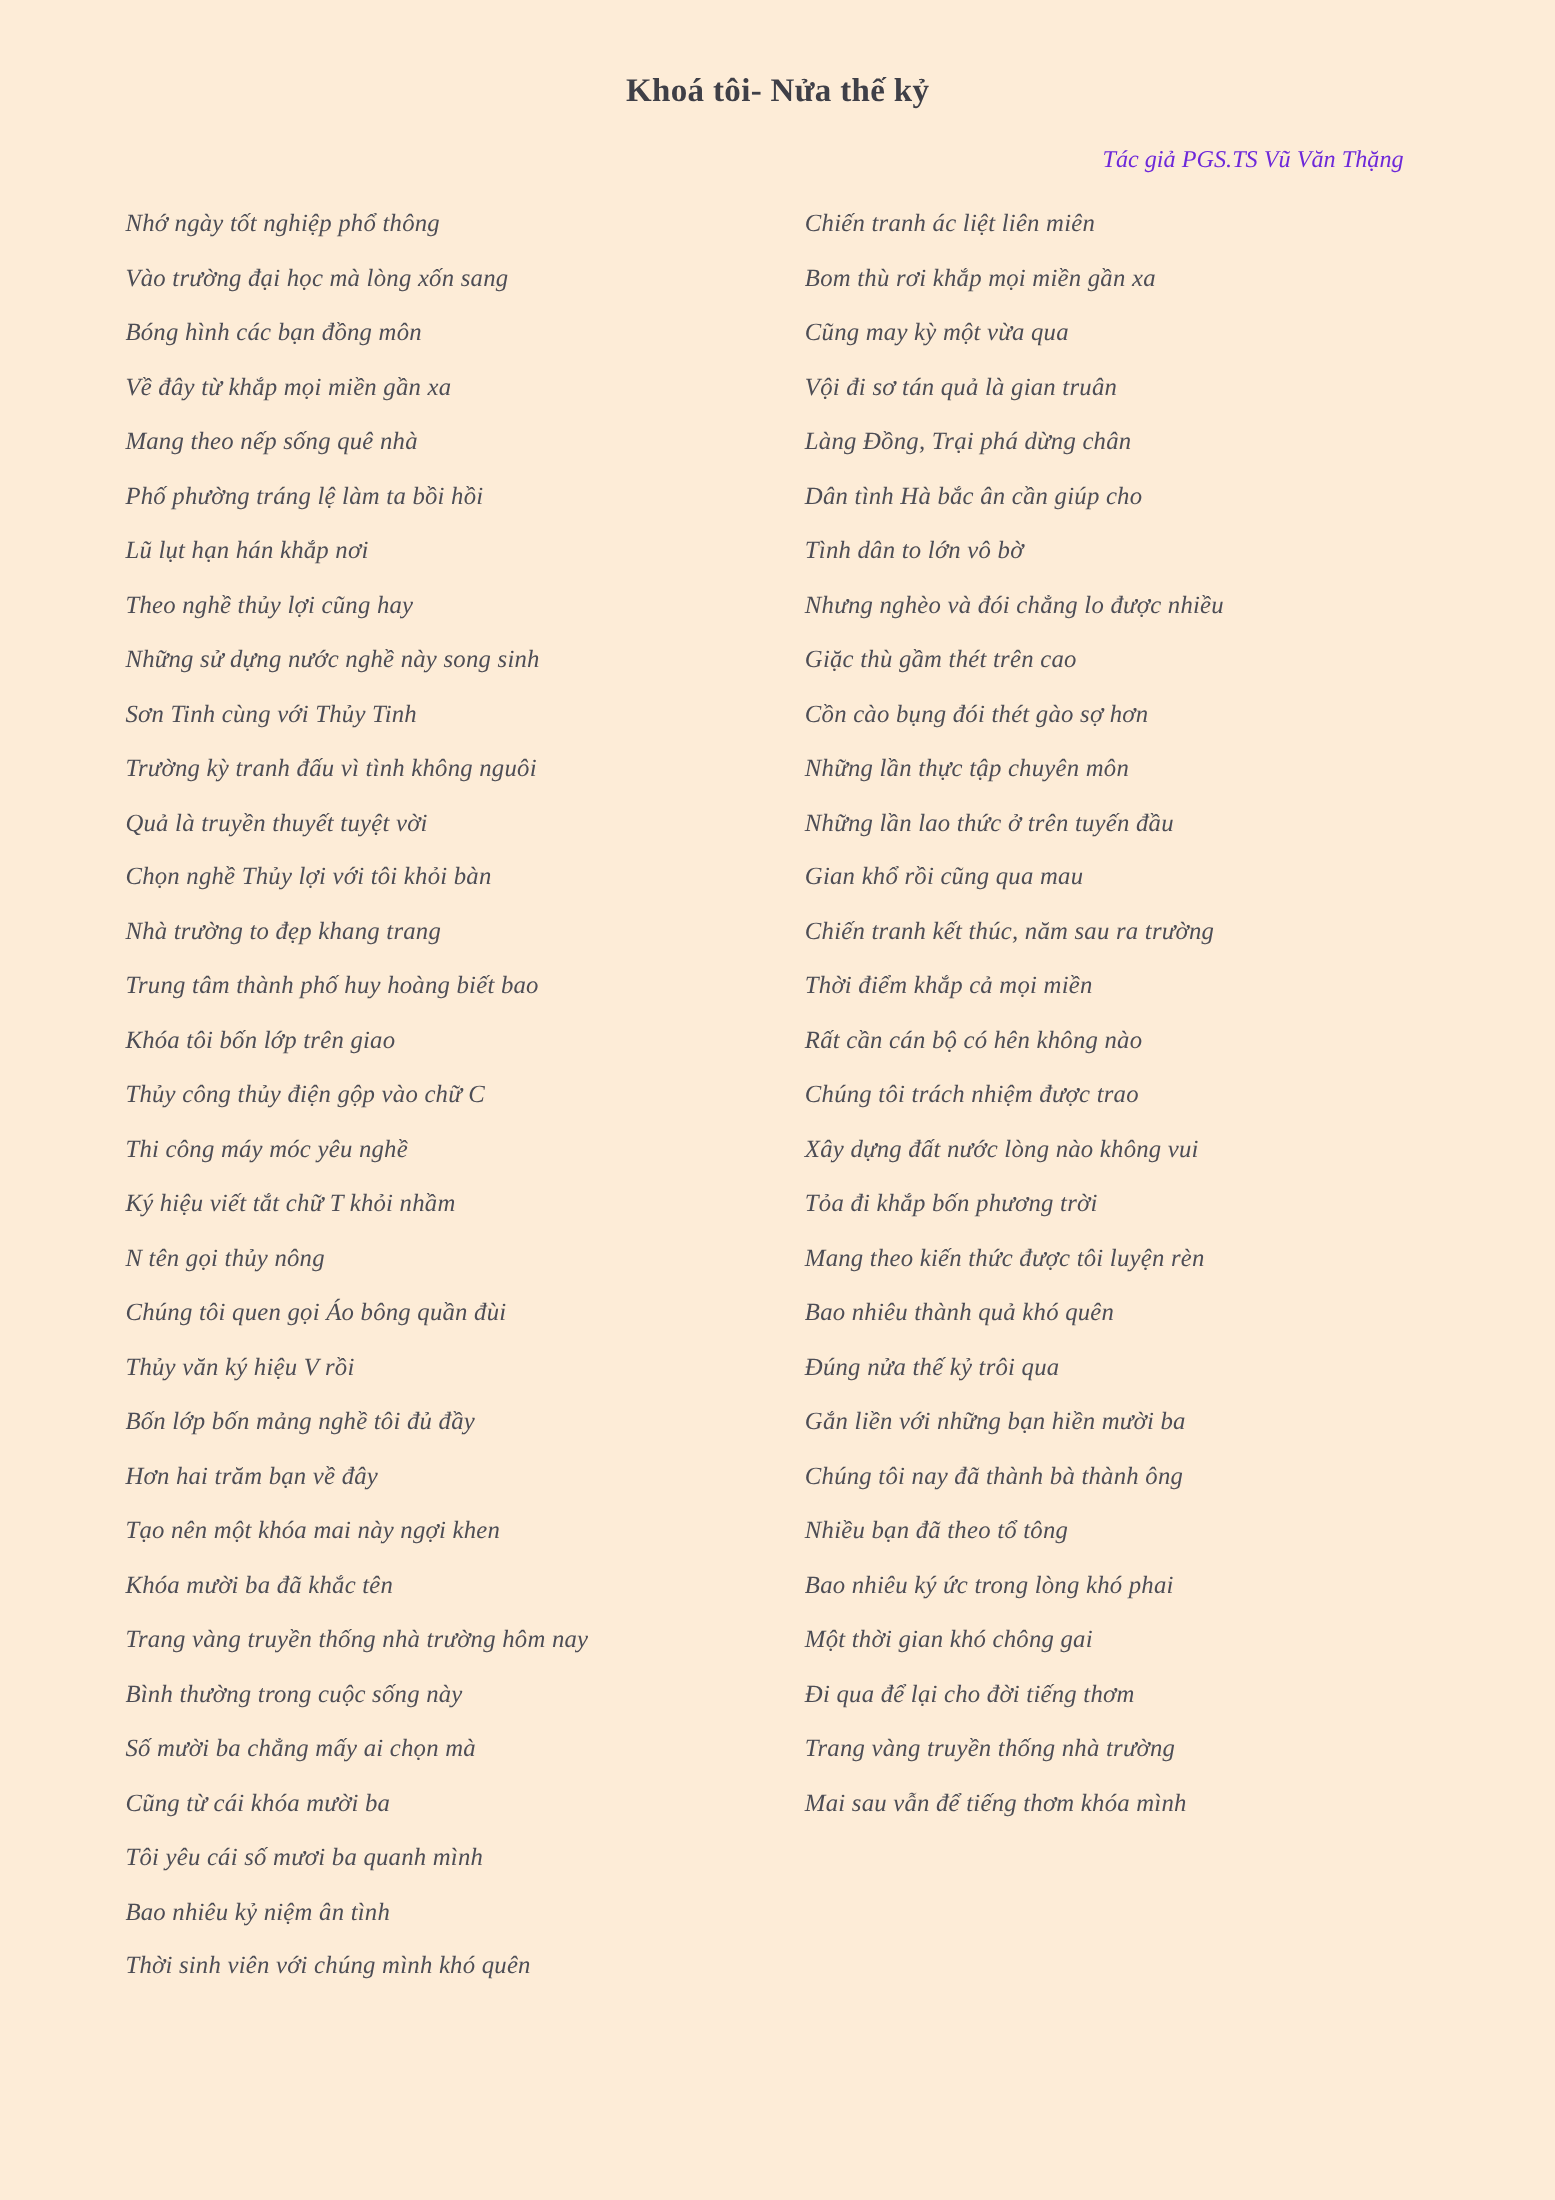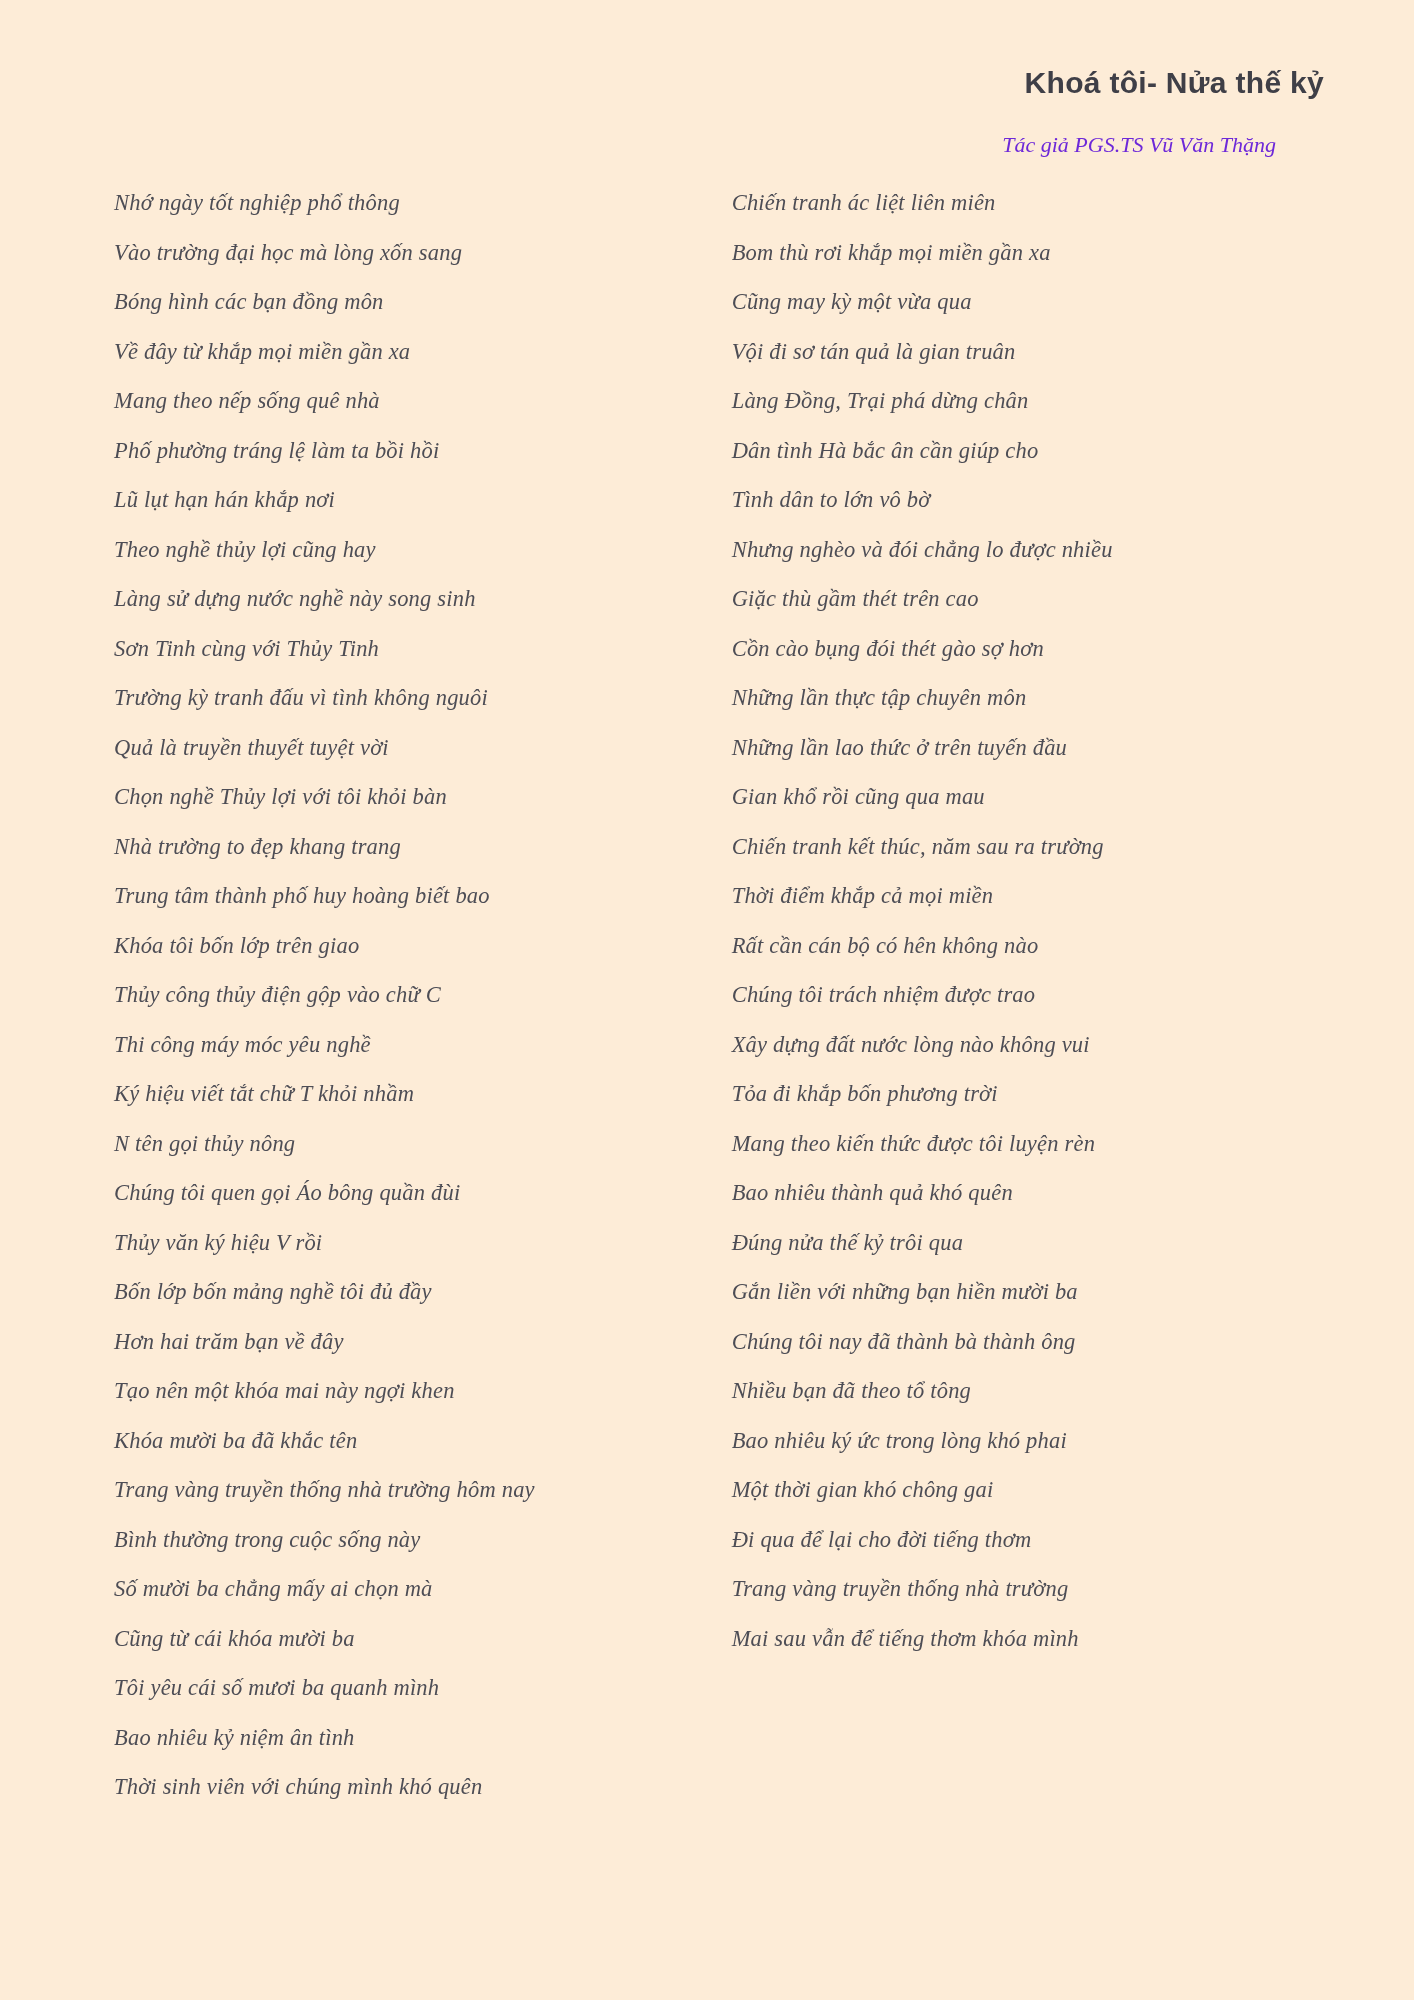--- a/index.html
+++ b/index.html
@@ -16,27 +16,27 @@
   }
   .page {
     position: relative;
     width: 1414px;
     min-height: 2000px;
     box-sizing: border-box;
     padding: 50px 90px 60px 90px;
     background: #fdecd7;
   }
   .doc-title {
-    text-align: right;
+    text-align: center;
     font-size: 30px;
     font-weight: bold;
     color: #3f3f47;
     letter-spacing: 0.3px;
     margin: 16px 0 0 0;
-    font-family: Liberation Sans, sans-serif;
+    font-family: Liberation Serif, serif;
   }
   .author-line {
     margin-top: 32px;
     text-align: right;
     padding-right: 48px;
     font-style: italic;
     font-size: 22px;
     color: #6d28d9;
   }
   .columns {
@@ -76,21 +76,21 @@
 
     <div class="col col-left">
       <div class="verse-line">Nhớ ngày tốt nghiệp phổ thông</div>
       <div class="verse-line">Vào trường đại học mà lòng xốn sang</div>
       <div class="verse-line">Bóng hình các bạn đồng môn</div>
       <div class="verse-line">Về đây từ khắp mọi miền gần xa</div>
       <div class="verse-line">Mang theo nếp sống quê nhà</div>
       <div class="verse-line">Phố phường tráng lệ làm ta bồi hồi</div>
       <div class="verse-line">Lũ lụt hạn hán khắp nơi</div>
       <div class="verse-line">Theo nghề thủy lợi cũng hay</div>
-      <div class="verse-line">Làng sử dựng nước nghề này song sinh</div>
+      <div class="verse-line">Những sử dựng nước nghề này song sinh</div>
       <div class="verse-line">Sơn Tinh cùng với Thủy Tinh</div>
       <div class="verse-line">Trường kỳ tranh đấu vì tình không nguôi</div>
       <div class="verse-line">Quả là truyền thuyết tuyệt vời</div>
       <div class="verse-line">Chọn nghề Thủy lợi với tôi khỏi bàn</div>
       <div class="verse-line">Nhà trường to đẹp khang trang</div>
       <div class="verse-line">Trung tâm thành phố huy hoàng biết bao</div>
       <div class="verse-line">Khóa tôi bốn lớp trên giao</div>
       <div class="verse-line">Thủy công thủy điện gộp vào chữ C</div>
       <div class="verse-line">Thi công máy móc yêu nghề</div>
       <div class="verse-line">Ký hiệu viết tắt chữ T khỏi nhầm</div>

